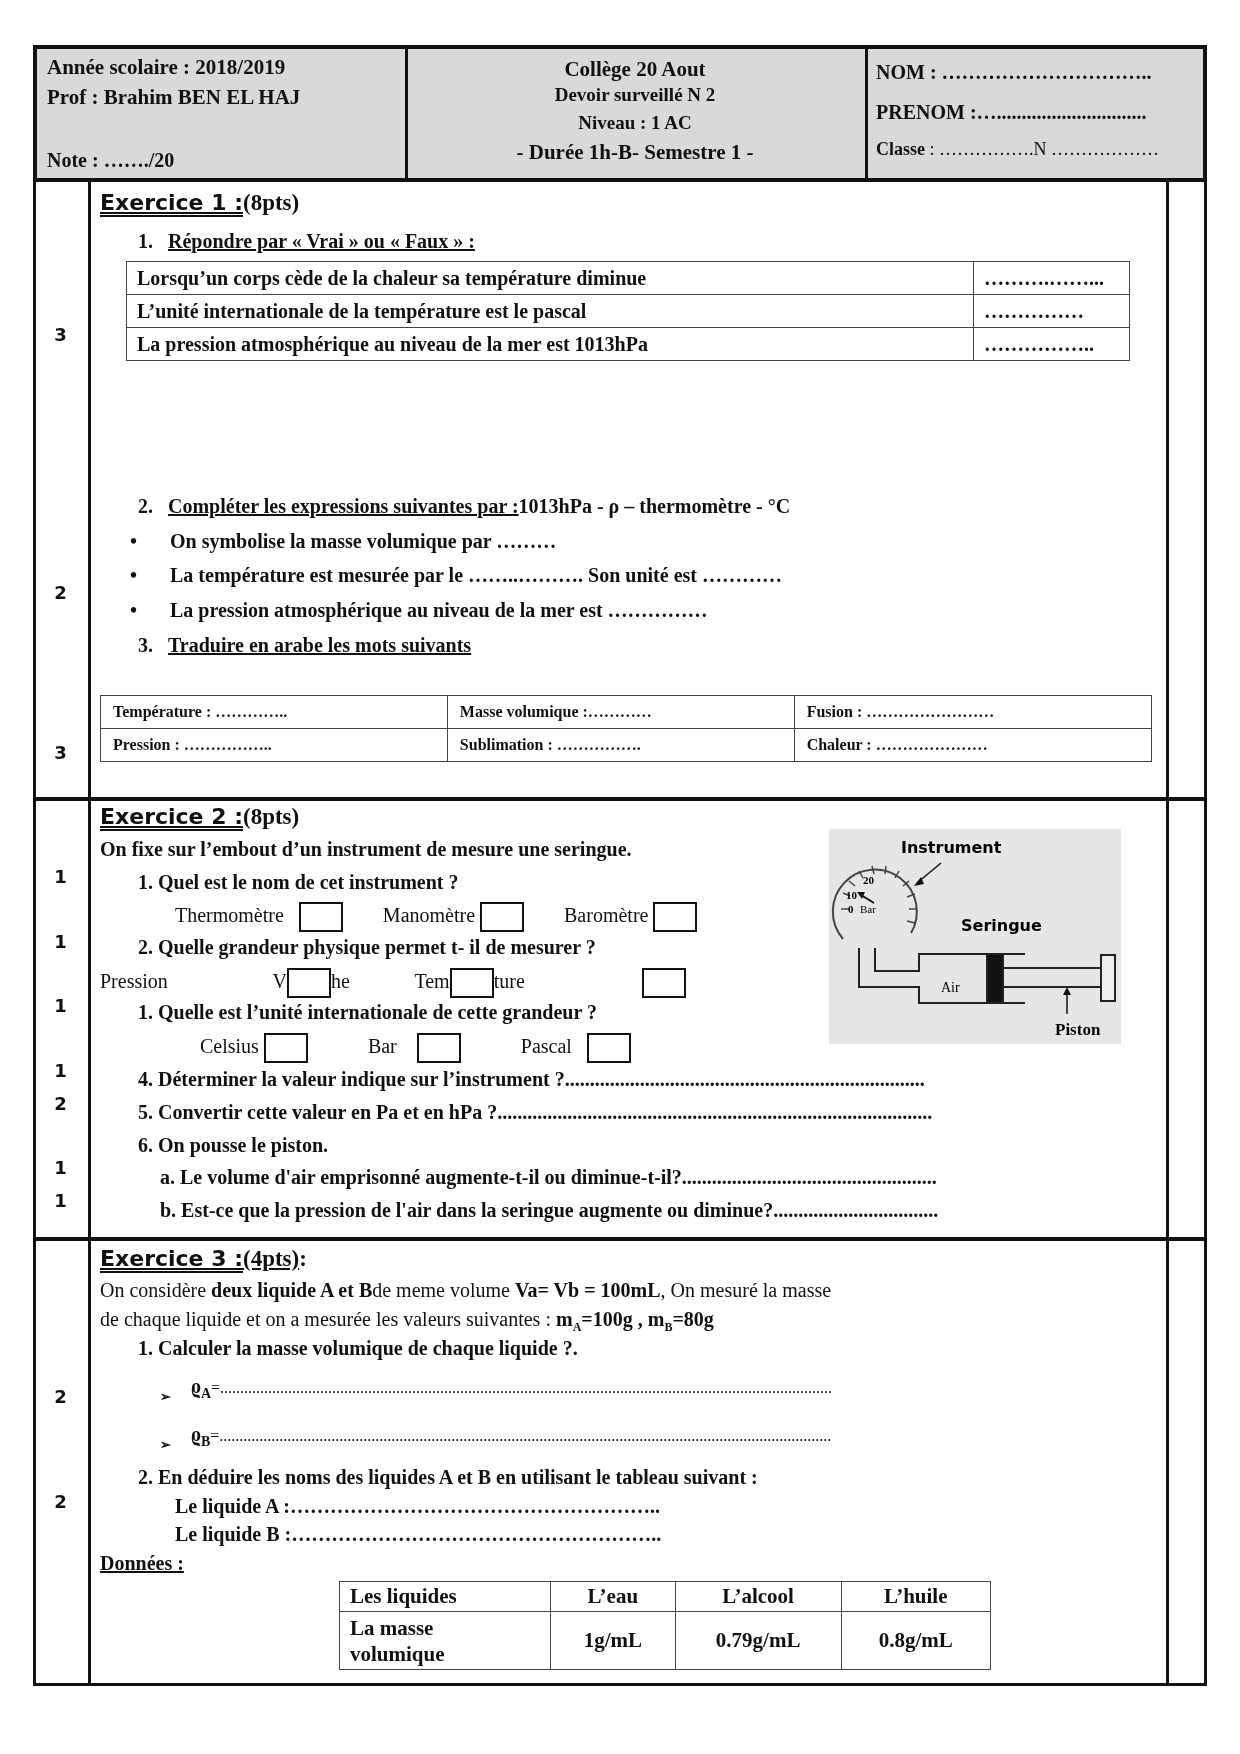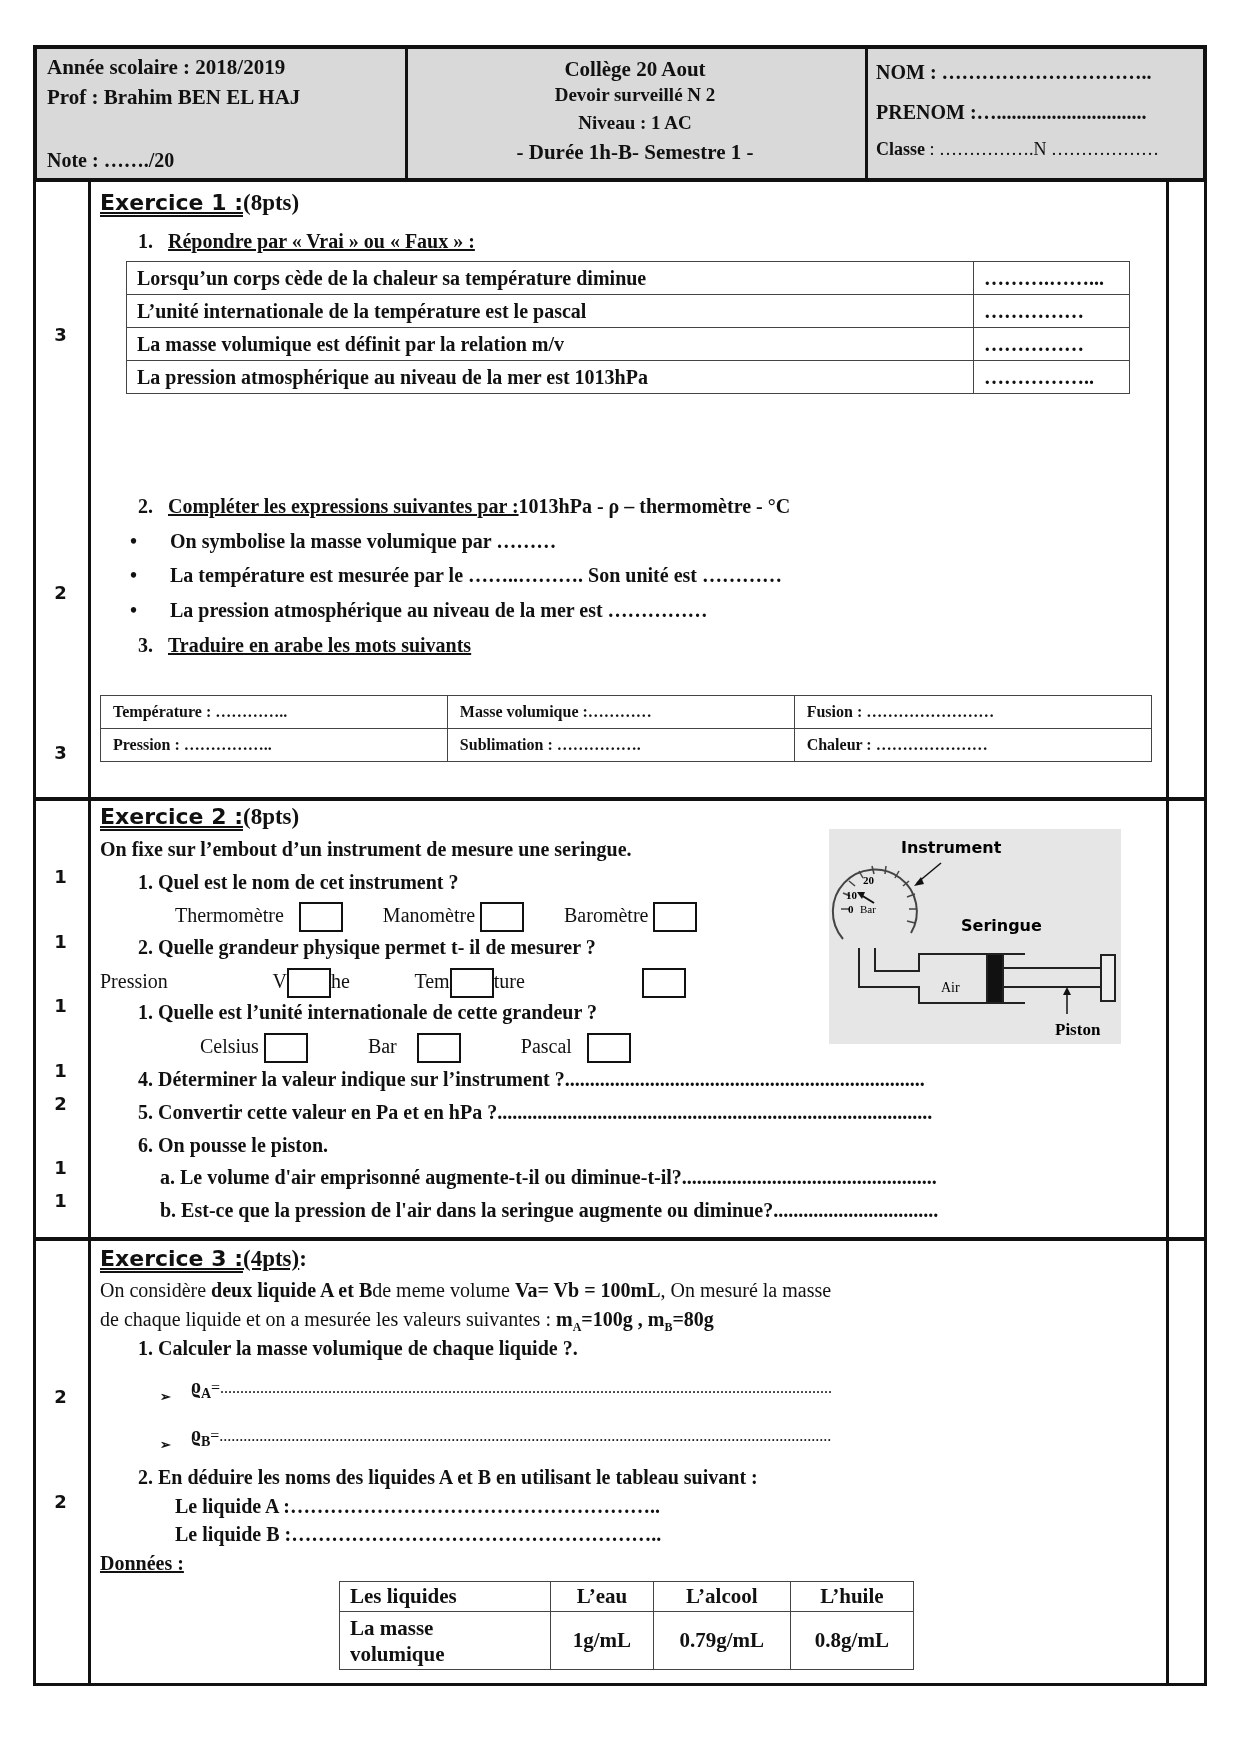--- a/index.html
+++ b/index.html
@@ -75,24 +75,20 @@
   <span>1.</span>&nbsp;&nbsp;&nbsp;<span class="u">Répondre par « Vrai » ou « Faux » :</span>
 </div>
 <table class="vf abs" style="left:126px;top:261px;width:1004px;">
   <tbody id="vf-body">
       <tr>
         <td>Lorsqu’un corps cède de la chaleur sa température diminue</td>
         <td style="width: 135px;">……….……...</td>
       </tr>
       <tr>
         <td>L’unité internationale de la température est le pascal</td>
-        <td style="width: 135px;">……………</td>
-      </tr>
-      <tr>
-        <td>La masse volumique est définit par la relation m/v</td>
         <td style="width: 135px;">……………</td>
       </tr>
       <tr>
         <td>La pression atmosphérique au niveau de la mer est 1013hPa</td>
         <td style="width: 135px;">……………..</td>
       </tr>
     </tbody>
 </table>
 
 <div class="line b" style="left:138px;top:495px;">
@@ -207,21 +203,21 @@
 </div>
 <div class="line b" style="left:160px;top:1423px;">
   <span style="font-size:13px;vertical-align:-8px;">➢</span>&nbsp;&nbsp;&nbsp;
   <span>ϱ</span><sub style="font-size:14px;">B</sub><span style="font-weight:normal;font-size:16px;">=.........................................................................................................................................................</span>
 </div>
 <div class="line b" style="left:138px;top:1466px;">2.   En déduire les noms des liquides A et B en utilisant le tableau suivant :</div>
 <div class="line b" style="left:175px;top:1495px;">Le liquide A :………………………………………………..</div>
 <div class="line b" style="left:175px;top:1523px;">Le liquide B :………………………………………………..</div>
 <div class="line b u" style="left:100px;top:1552px;">Données :</div>
 
-<table class="liq abs" style="left:339px;top:1581px;width:575px;">
+<table class="liq abs" style="left:339px;top:1581px;width:652px;">
   <tbody>
       <tr style="height:30px;">
     <td style="width:190px;">Les liquides</td>
     <td style="text-align:center;">L’eau</td>
     <td style="text-align:center;">L’alcool</td>
     <td style="text-align:center;">L’huile</td>
   </tr>
   <tr style="height:58px;">
     <td style="line-height:26px;"><span>La masse</span><br><span>volumique</span></td>
     <td style="text-align:center;">1g/mL</td>

